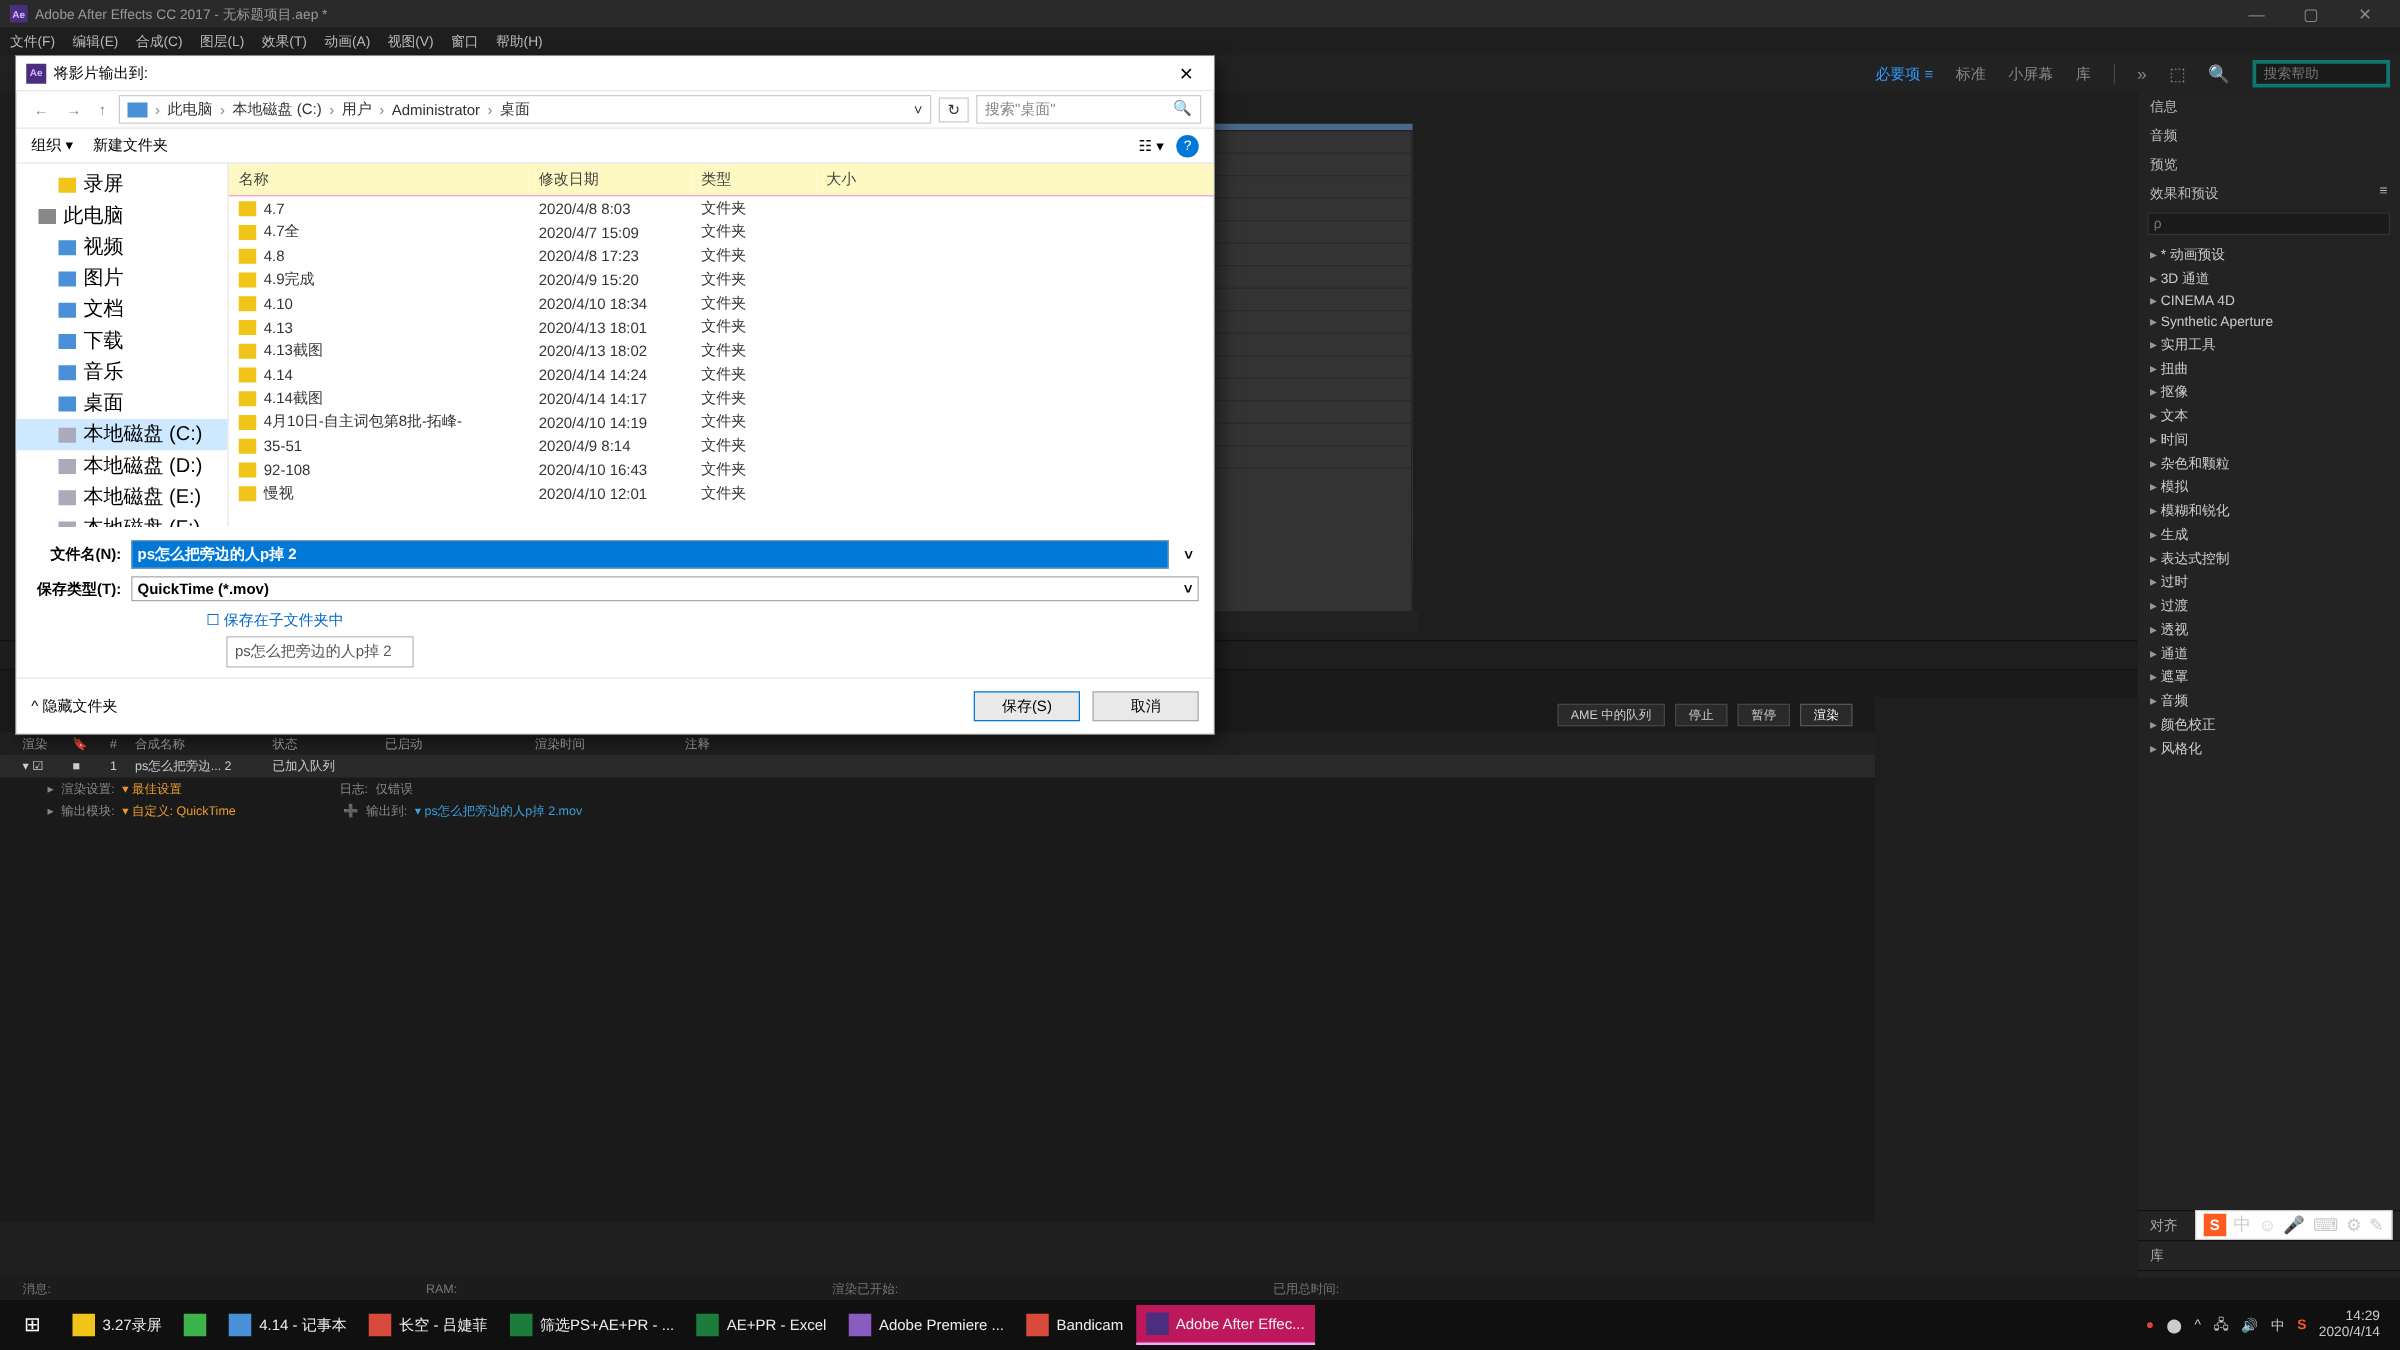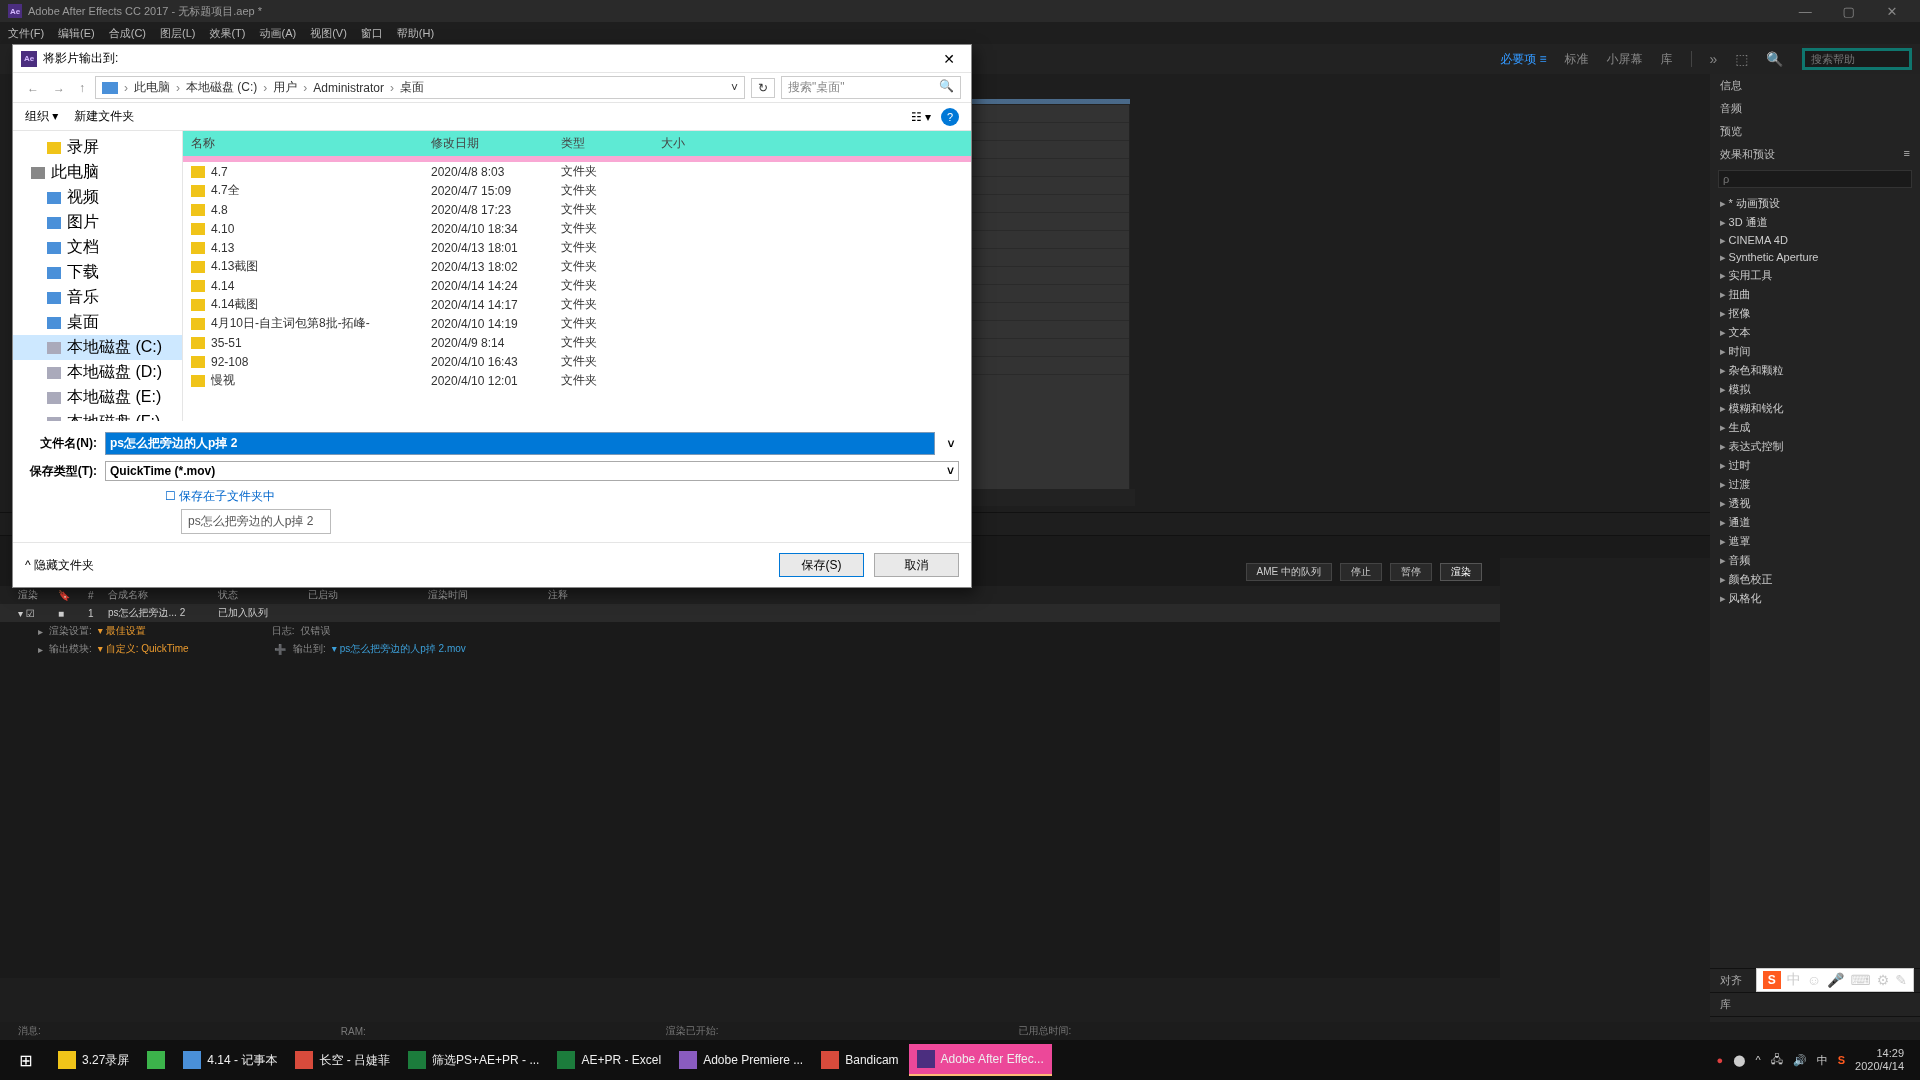--- a/index.html
+++ b/index.html
@@ -91,42 +91,42 @@
 .dlg-side { width:170px; border-right:1px solid #e5e5e5; overflow:auto; padding:4px 0;}
 .dlg-side .sitem { display:flex; align-items:center; gap:6px; padding:2px 6px 2px 18px; font-size:16px;}
 .dlg-side .sitem.indent { padding-left:34px; }
 .dlg-side .sitem.selected { background:#cde8ff; }
 .dlg-side .sicon { width:14px; height:12px; background:#f0c419; }
 .dlg-side .sicon.pc { background:#888; }
 .dlg-side .sicon.drive { background:#aab; }
 .dlg-side .sicon.blue { background:#4a90d9; }
 .dlg-files { flex:1; overflow:auto; }
 .dlg-files table { width:100%; border-collapse:collapse; font-size:12px;}
-.dlg-files th { text-align:left; font-weight:normal; color:#444; padding:4px 8px; border-bottom:6px solid #f9a8d4; position:sticky; top:0; background:#5eead4;}
+.dlg-files th { text-align:left; font-weight:normal; color:#444; padding:4px 8px; border-bottom:1px solid #f9a8d4; position:sticky; top:0; background:#fef9c3;}
 .dlg-files td { padding:1px 8px; color:#333; white-space:nowrap;}
 .dlg-files .ficon { width:14px; height:12px; background:#f0c419; display:inline-block; margin-right:6px; vertical-align:middle;}
 .dlg-bottom { padding:8px 12px; }
 .dlg-field { display:flex; align-items:center; gap:8px; padding:3px 0;font-weight:bold;}
 .dlg-field label { width:72px; text-align:right; font-size:12px;}
 .dlg-field .inp { flex:1; border:1px solid #7a99b8; padding:2px 4px; font-size:12px;}
 .dlg-field .inp.sel { background:#0078d7; color:#fff; }
 .dlg-field .combo { flex:1; border:1px solid #aaa; padding:2px 4px; font-size:12px; display:flex; justify-content:space-between;}
 .dlg-check { padding: 4px 0 4px 140px; font-size:12px; color:#06c;}
 .dlg-subfolder { margin-left:156px; border:1px solid #bbb; padding:3px 6px; width:150px; font-size:12px; color:#555;}
 .dlg-actions { display:flex; align-items:center; padding:10px 12px; border-top:1px solid #e5e5e5;}
 .dlg-actions .hide { font-size:12px;}
 .dlg-actions .spacer { flex:1; }
 .dlg-actions button { width:85px; height:24px; font-size:12px; background:#e9e9e9; border:1px solid #aaa; margin-left:10px;}
 .dlg-actions button.primary { border:1px solid #0078d7; }
 
 
 .win-tb { position:absolute; left:0; bottom:0; right:0; height:40px; background:#101010; display:flex; align-items:center; padding:0 6px; gap:4px;}
 .win-tb .start { width:40px; height:40px; display:flex; align-items:center; justify-content:center; color:#fff; font-size:16px;}
 .win-tb .tb-item { height:32px; padding:0 8px; display:flex; align-items:center; gap:6px; font-size:12px; color:#eee;}
-.win-tb .tb-item.active { background:#ec4899; border-bottom:2px solid #fdba74;}
+.win-tb .tb-item.active { background:#be185d; border-bottom:2px solid #f0abfc;}
 .win-tb .tb-item .ticon { width:18px; height:18px; background:#f0c419; }
 .win-tb .tray { margin-left:auto; display:flex; align-items:center; gap:10px; color:#ccc; font-size:11px; padding-right:10px;}
 .win-tb .tray .clock { text-align:right; line-height:13px;}
 
 
 .ime { position:absolute; right:6px; bottom:88px; height:24px; background:#fff; border:1px solid #ccc; display:flex; align-items:center; gap:6px; padding:0 6px; font-size:14px;}
 .ime .s { width:18px; height:18px; background:#ff5a1f; color:#fff; display:flex;align-items:center;justify-content:center; font-weight:bold; font-size:12px;}
 
 
 .proj-tb { position:absolute; left:0; top:438px; width:240px; height:24px; display:flex; align-items:center; gap:8px; padding:0 10px; color:#888; font-size:10px;}
@@ -443,20 +443,26 @@
               <td>文件夹</td>
               <td></td>
             </tr>
             <tr>
               <td><span class="ficon"></span>4.8</td>
               <td>2020/4/8 17:23</td>
               <td>文件夹</td>
               <td></td>
             </tr>
             <tr>
+              <td><span class="ficon"></span>4.9完成</td>
+              <td>2020/4/9 15:20</td>
+              <td>文件夹</td>
+              <td></td>
+            </tr>
+            <tr>
               <td><span class="ficon"></span>4.10</td>
               <td>2020/4/10 18:34</td>
               <td>文件夹</td>
               <td></td>
             </tr>
             <tr>
               <td><span class="ficon"></span>4.13</td>
               <td>2020/4/13 18:01</td>
               <td>文件夹</td>
               <td></td>

